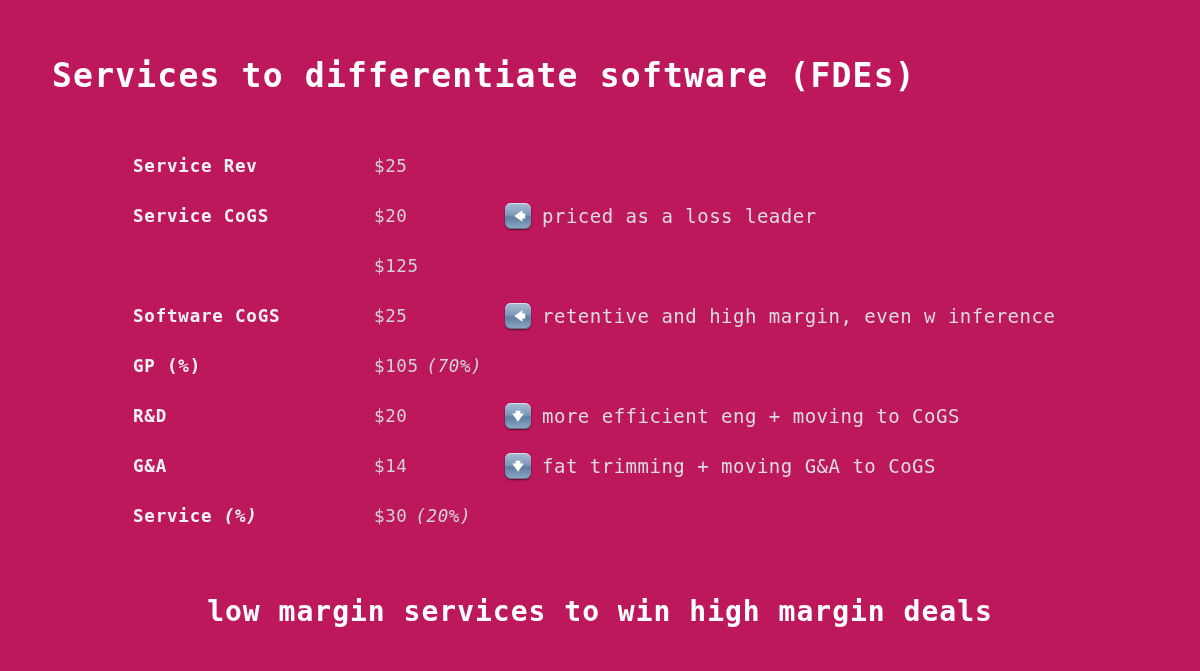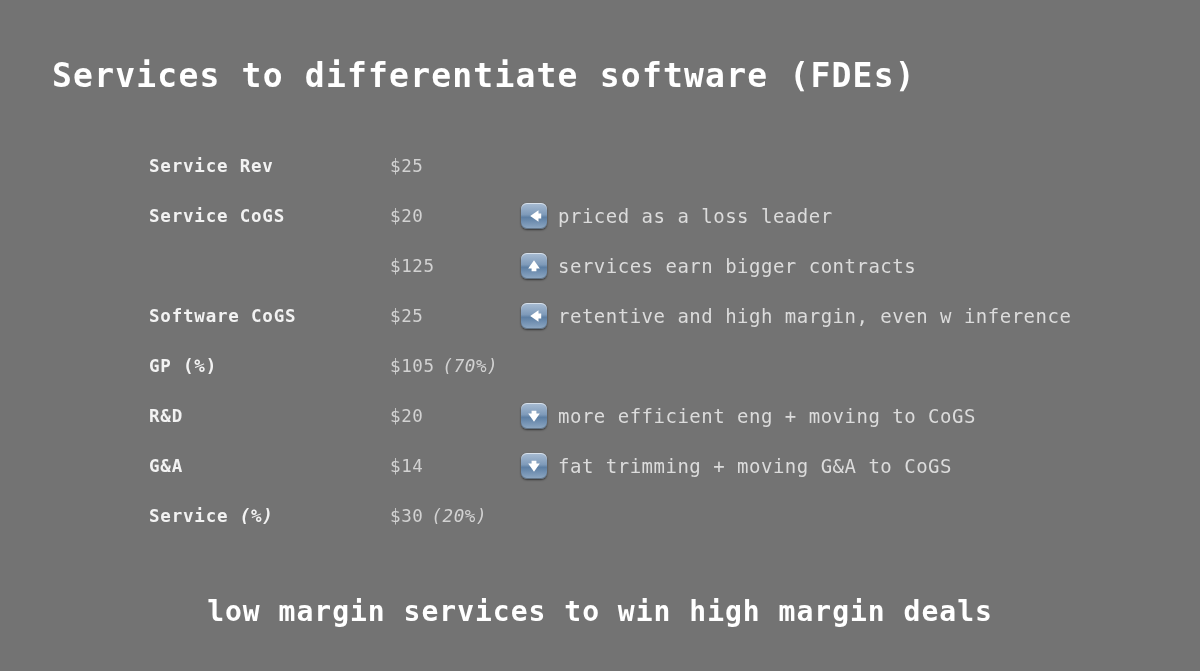--- a/index.html
+++ b/index.html
@@ -13,40 +13,40 @@
     height: 671px;
     overflow: hidden;
     font-family: "DejaVu Sans Mono", "Liberation Mono", monospace;
     -webkit-font-smoothing: antialiased;
   }
 
   .slide {
     position: relative;
     width: 1200px;
     height: 671px;
-    background: #737373;
+    background: #be185d;
     box-sizing: border-box;
   }
 
   
   .slide-title {
     position: absolute;
     left: 52px;
     top: 56px;
     font-size: 33px;
     font-weight: bold;
     color: #ffffff;
     letter-spacing: 1.2px;
     white-space: nowrap;
   }
 
   
   .table {
     position: absolute;
-    left: 16px;
+    left: 0;
     top: 141px;
     width: 1020px;
   }
   .row {
     position: relative;
     height: 50px;
     line-height: 50px;
     white-space: nowrap;
   }
 
@@ -145,28 +145,20 @@
           <span class="arrow-icon">
             <svg width="20" height="20" viewBox="0 0 20 20" aria-hidden="true">
               <path d="M14.5 4.2 L6.2 10 L14.5 15.8 L14.5 12.4 L17.2 12.4 L17.2 7.6 L14.5 7.6 Z" fill="#ffffff"></path>
             </svg>
           </span>
           <span class="note-text">priced as a loss leader</span>
         </div>
       </div>
       <div class="row">
         <div class="cell-value"><span>$125</span></div>
-        <div class="cell-note">
-          <span class="arrow-icon">
-            <svg width="20" height="20" viewBox="0 0 20 20" aria-hidden="true">
-              <path d="M10 4.2 L4.2 12.5 L7.6 12.5 L7.6 15.2 L12.4 15.2 L12.4 12.5 L15.8 12.5 Z" fill="#ffffff"></path>
-            </svg>
-          </span>
-          <span class="note-text">services earn bigger contracts</span>
-        </div>
       </div>
       <div class="row">
         <div class="cell-label"><span>Software CoGS</span></div>
         <div class="cell-value"><span>$25</span></div>
         <div class="cell-note">
           <span class="arrow-icon">
             <svg width="20" height="20" viewBox="0 0 20 20" aria-hidden="true">
               <path d="M14.5 4.2 L6.2 10 L14.5 15.8 L14.5 12.4 L17.2 12.4 L17.2 7.6 L14.5 7.6 Z" fill="#ffffff"></path>
             </svg>
           </span>

